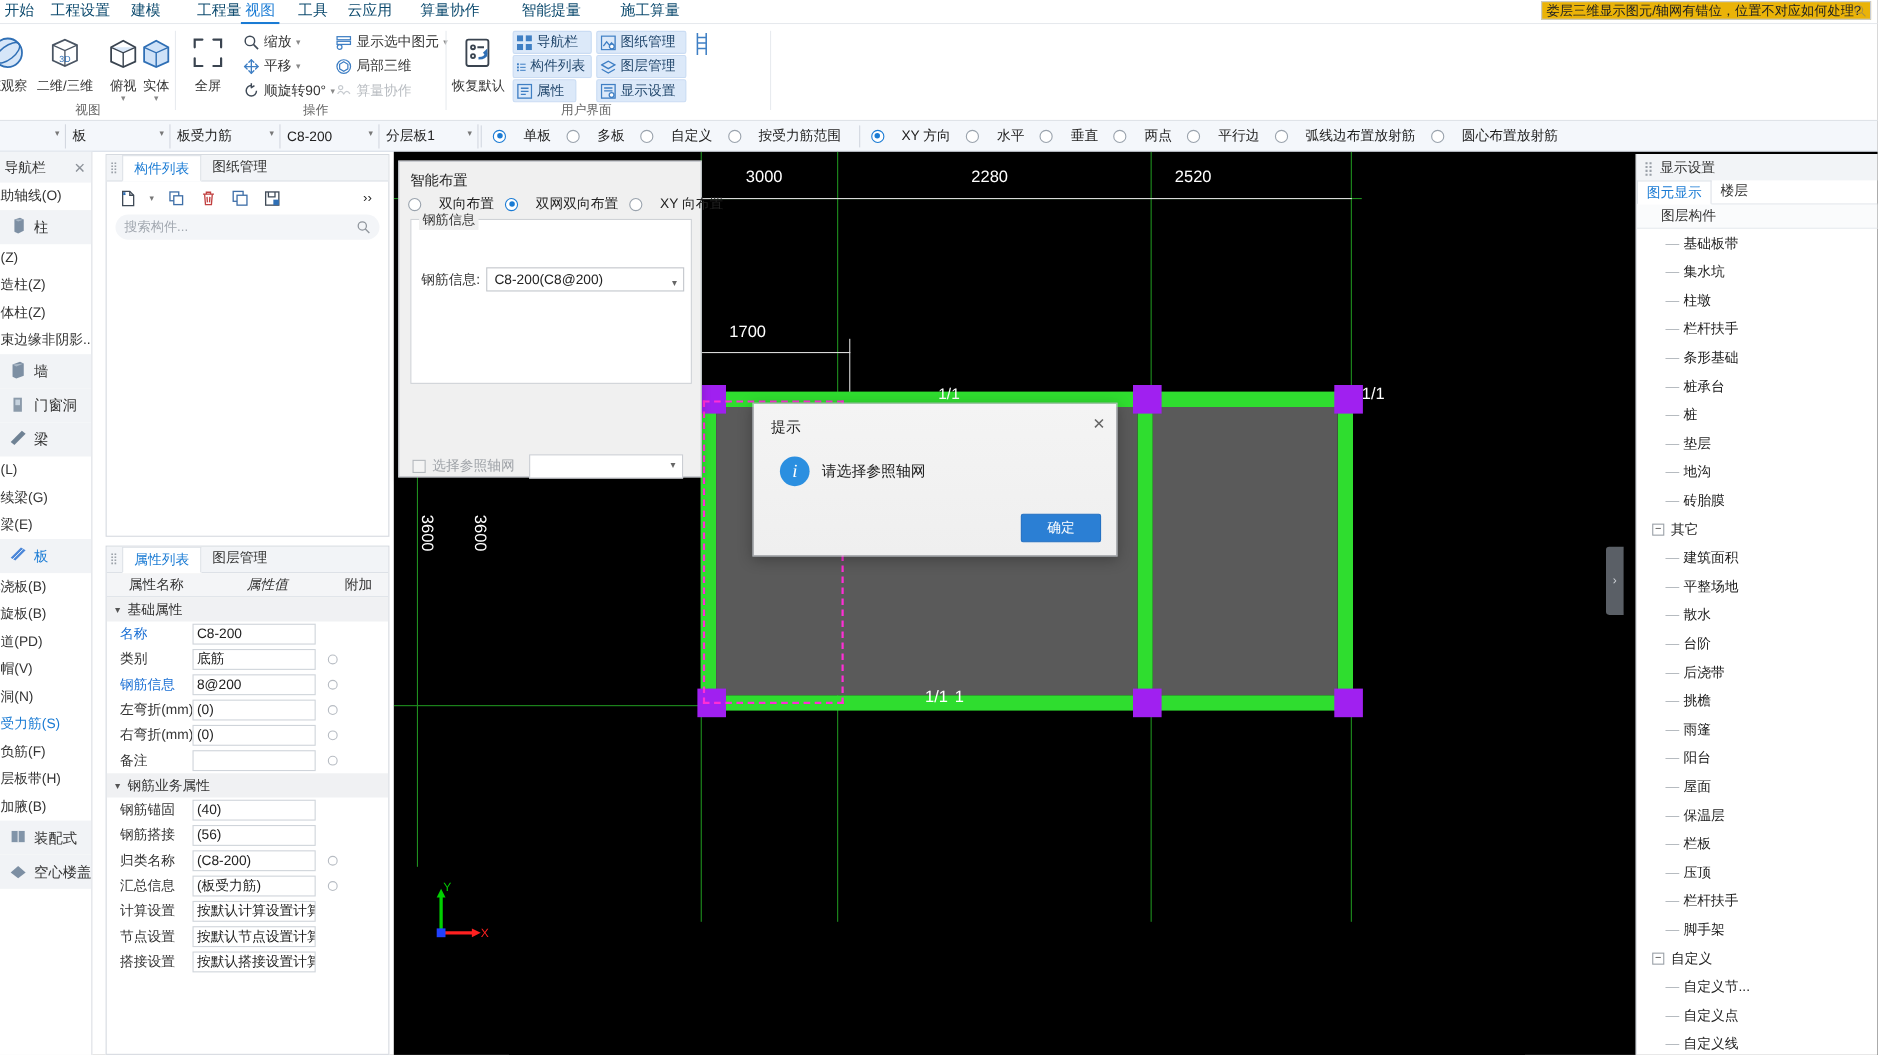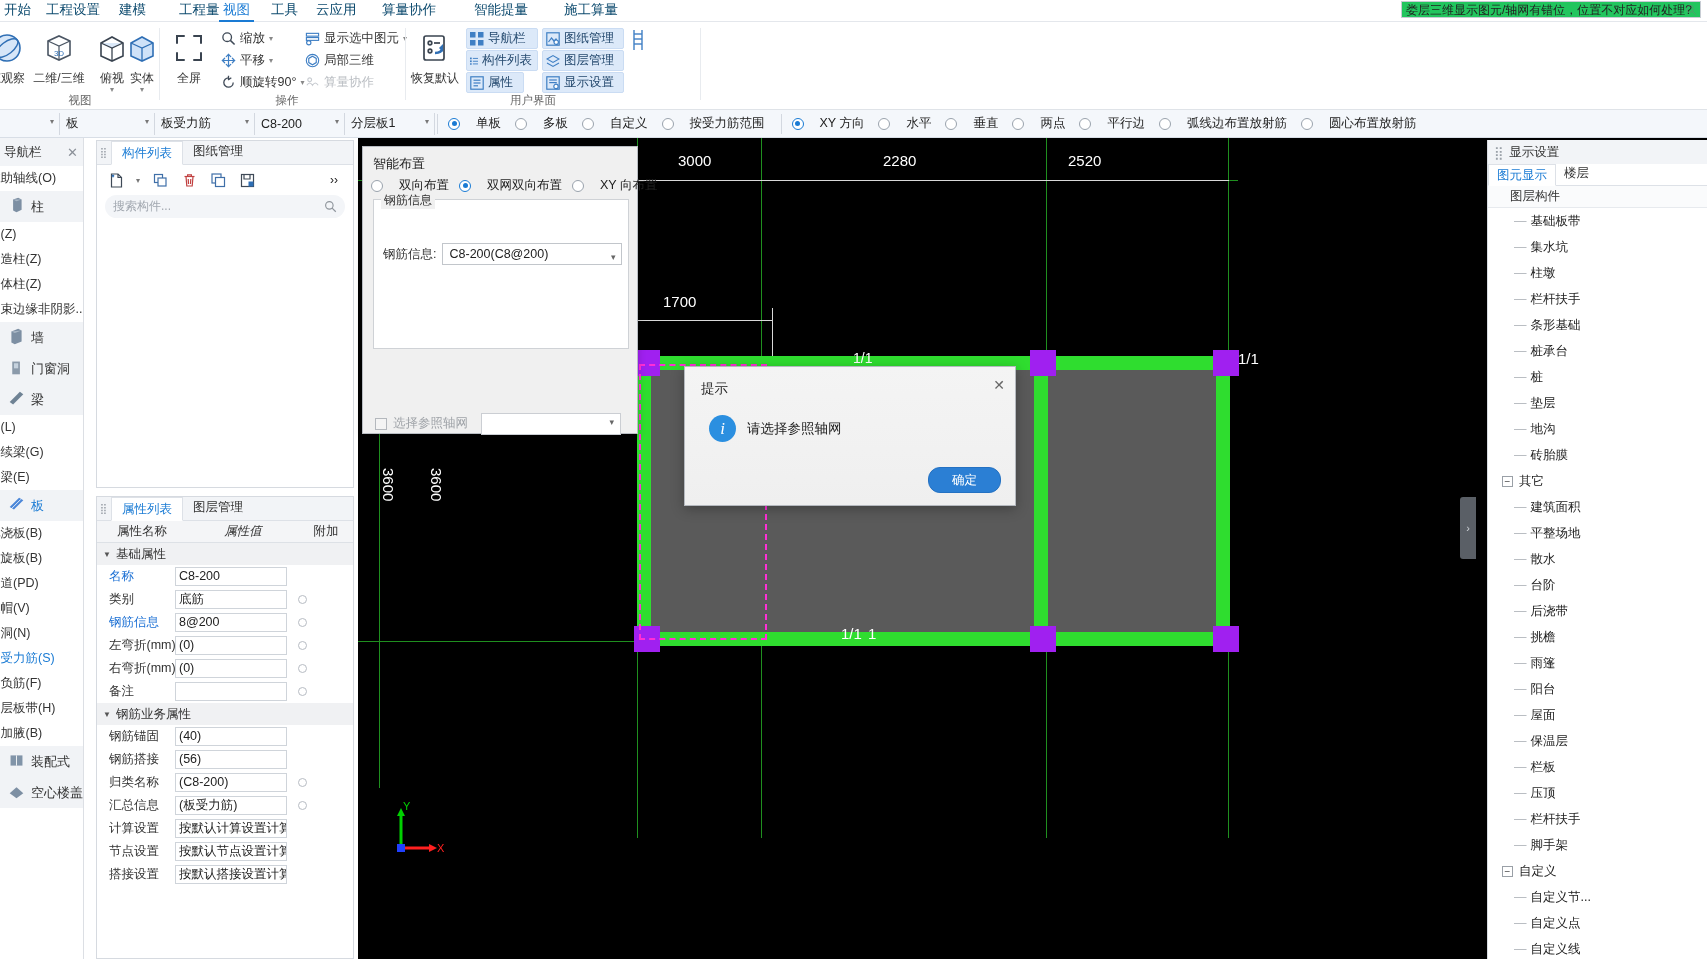--- a/index.html
+++ b/index.html
@@ -15,21 +15,21 @@
     position:absolute; left:0; top:0; width:1707px; height:22px;
     background:#fff; border-bottom:1px solid #e4e7ec;
   }
   .rtab {
     position:absolute; top:0; height:22px; line-height:20px;
     font-size:13.5px; color:#0c4a6e; padding:0 4px; cursor:default; white-space:nowrap;
   }
   .rtab.active { color:#1a7bd4; border-bottom:2px solid #1a7bd4; }
   #qsearch {
     position:absolute; right:6px; top:1px; width:300px; height:17px;
-    border:1px solid #c8cdd4; background:#22c55e; font-size:12px;
+    border:1px solid #c8cdd4; background:#eab308; font-size:12px;
     padding:0 18px 0 4px; color:#222; line-height:17px; white-space:nowrap; overflow:hidden;
   }
   #qsearch-icon { position:absolute; right:10px; top:4px; width:12px; height:12px; opacity:.55; }
 
   #ribbon-body {
     position:absolute; left:0; top:22px; width:1707px; height:88px;
     background:#fff; border-bottom:1px solid #dfe3e8;
   }
   .rgroup { position:absolute; top:0; height:88px; }
   .rgroup-sep { position:absolute; top:6px; width:1px; height:72px; background:#e8ebef; }
@@ -209,21 +209,21 @@
   #modal-close { position:absolute; right:10px; top:10px; font-size:14px; color:#666; }
   #modal-icon {
     position:absolute; left:24px; top:48px; width:27px; height:27px; border-radius:50%;
     background:#2b8fe0; color:#fff; font-size:17px; font-style:italic;
     display:flex; align-items:center; justify-content:center; font-family:"Liberation Serif",serif;
   }
   #modal-msg { position:absolute; left:62px; top:53px; font-size:13.5px; color:#222; }
   #modal-ok {
     position:absolute; right:14px; bottom:12px; width:73px; height:26px;
     background:#2b7fd4; color:#fff; font-size:12.5px; border:1px solid #2471c2;
-    display:flex; align-items:center; justify-content:center; border-radius:12px; cursor:default;
+    display:flex; align-items:center; justify-content:center; border-radius:2px; cursor:default;
   }
 
   
   #rtools {
     position:absolute; right:96px; top:145px; width:32px; height:216px;
     background:#fff; border:1px solid #d7dbe1; border-radius:3px;
     display:flex; flex-direction:column; align-items:center; padding-top:4px;
   }
   .rtool { width:26px; height:23px; display:flex; align-items:center; justify-content:center; cursor:default; }
   .rcaret { height:9px; font-size:8px; color:#6d737a; }

